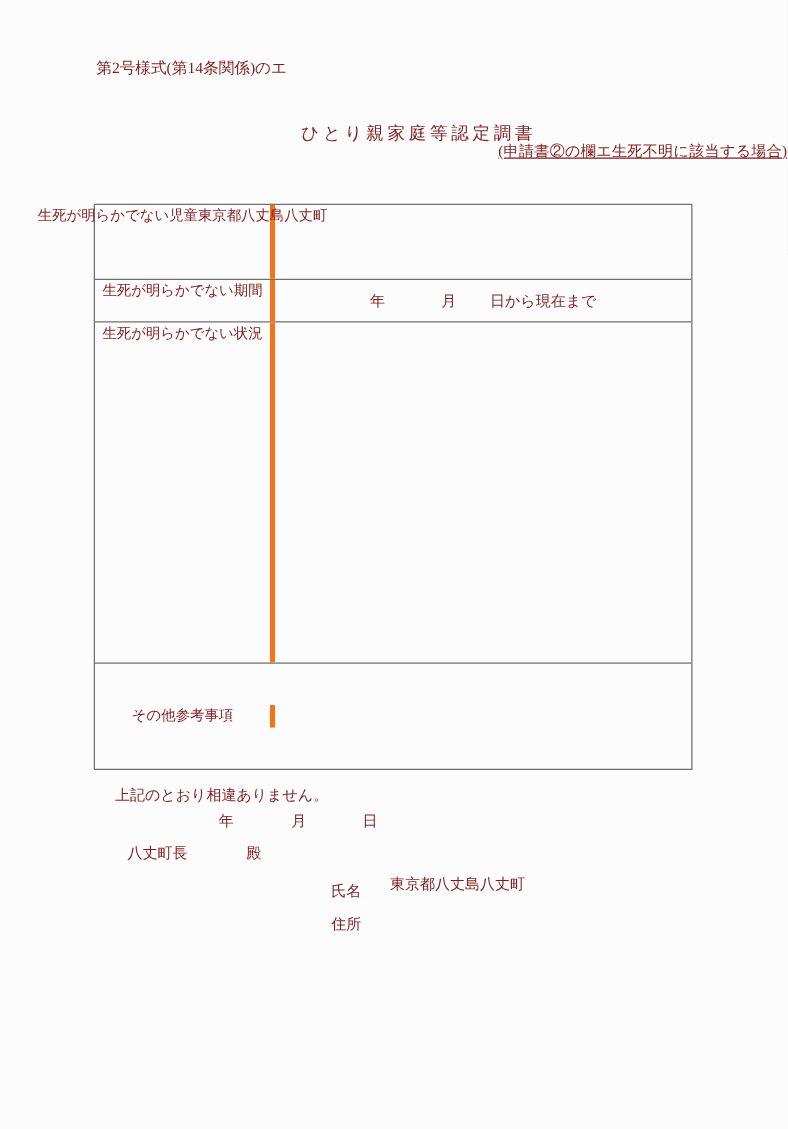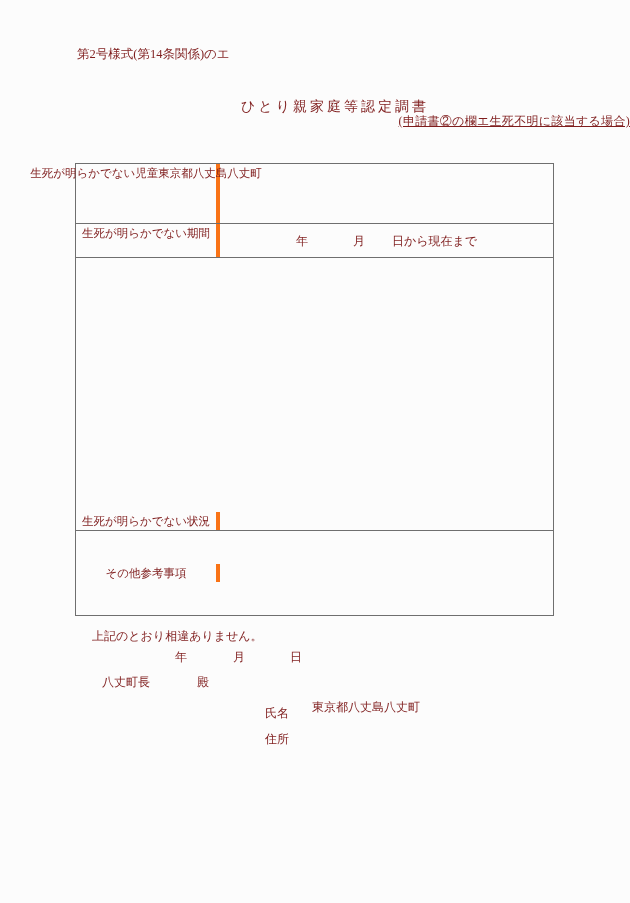--- a/index.html
+++ b/index.html
@@ -40,21 +40,21 @@
     border:1px solid #6f6f6f;
   }
   .t-row {
     display:flex;
     box-sizing:border-box;
     border-bottom:1px solid #6f6f6f;
   }
   .t-row:last-child { border-bottom:none;align-items:center; }
   .r1 { height:60px; }
   .r2 { height:34px;justify-content:flex-end; }
-  .r3 { height:273px;align-items:flex-end; }
+  .r3 { height:273px; }
   .r4 { height:84px; }
   .cell-label {
     width:144px;
     box-sizing:border-box;
     border-right:4px solid #f97316;
     padding:0 8px;
     display:flex;
     flex-direction:row;
     justify-content:center;
     font-size:11.5px;

